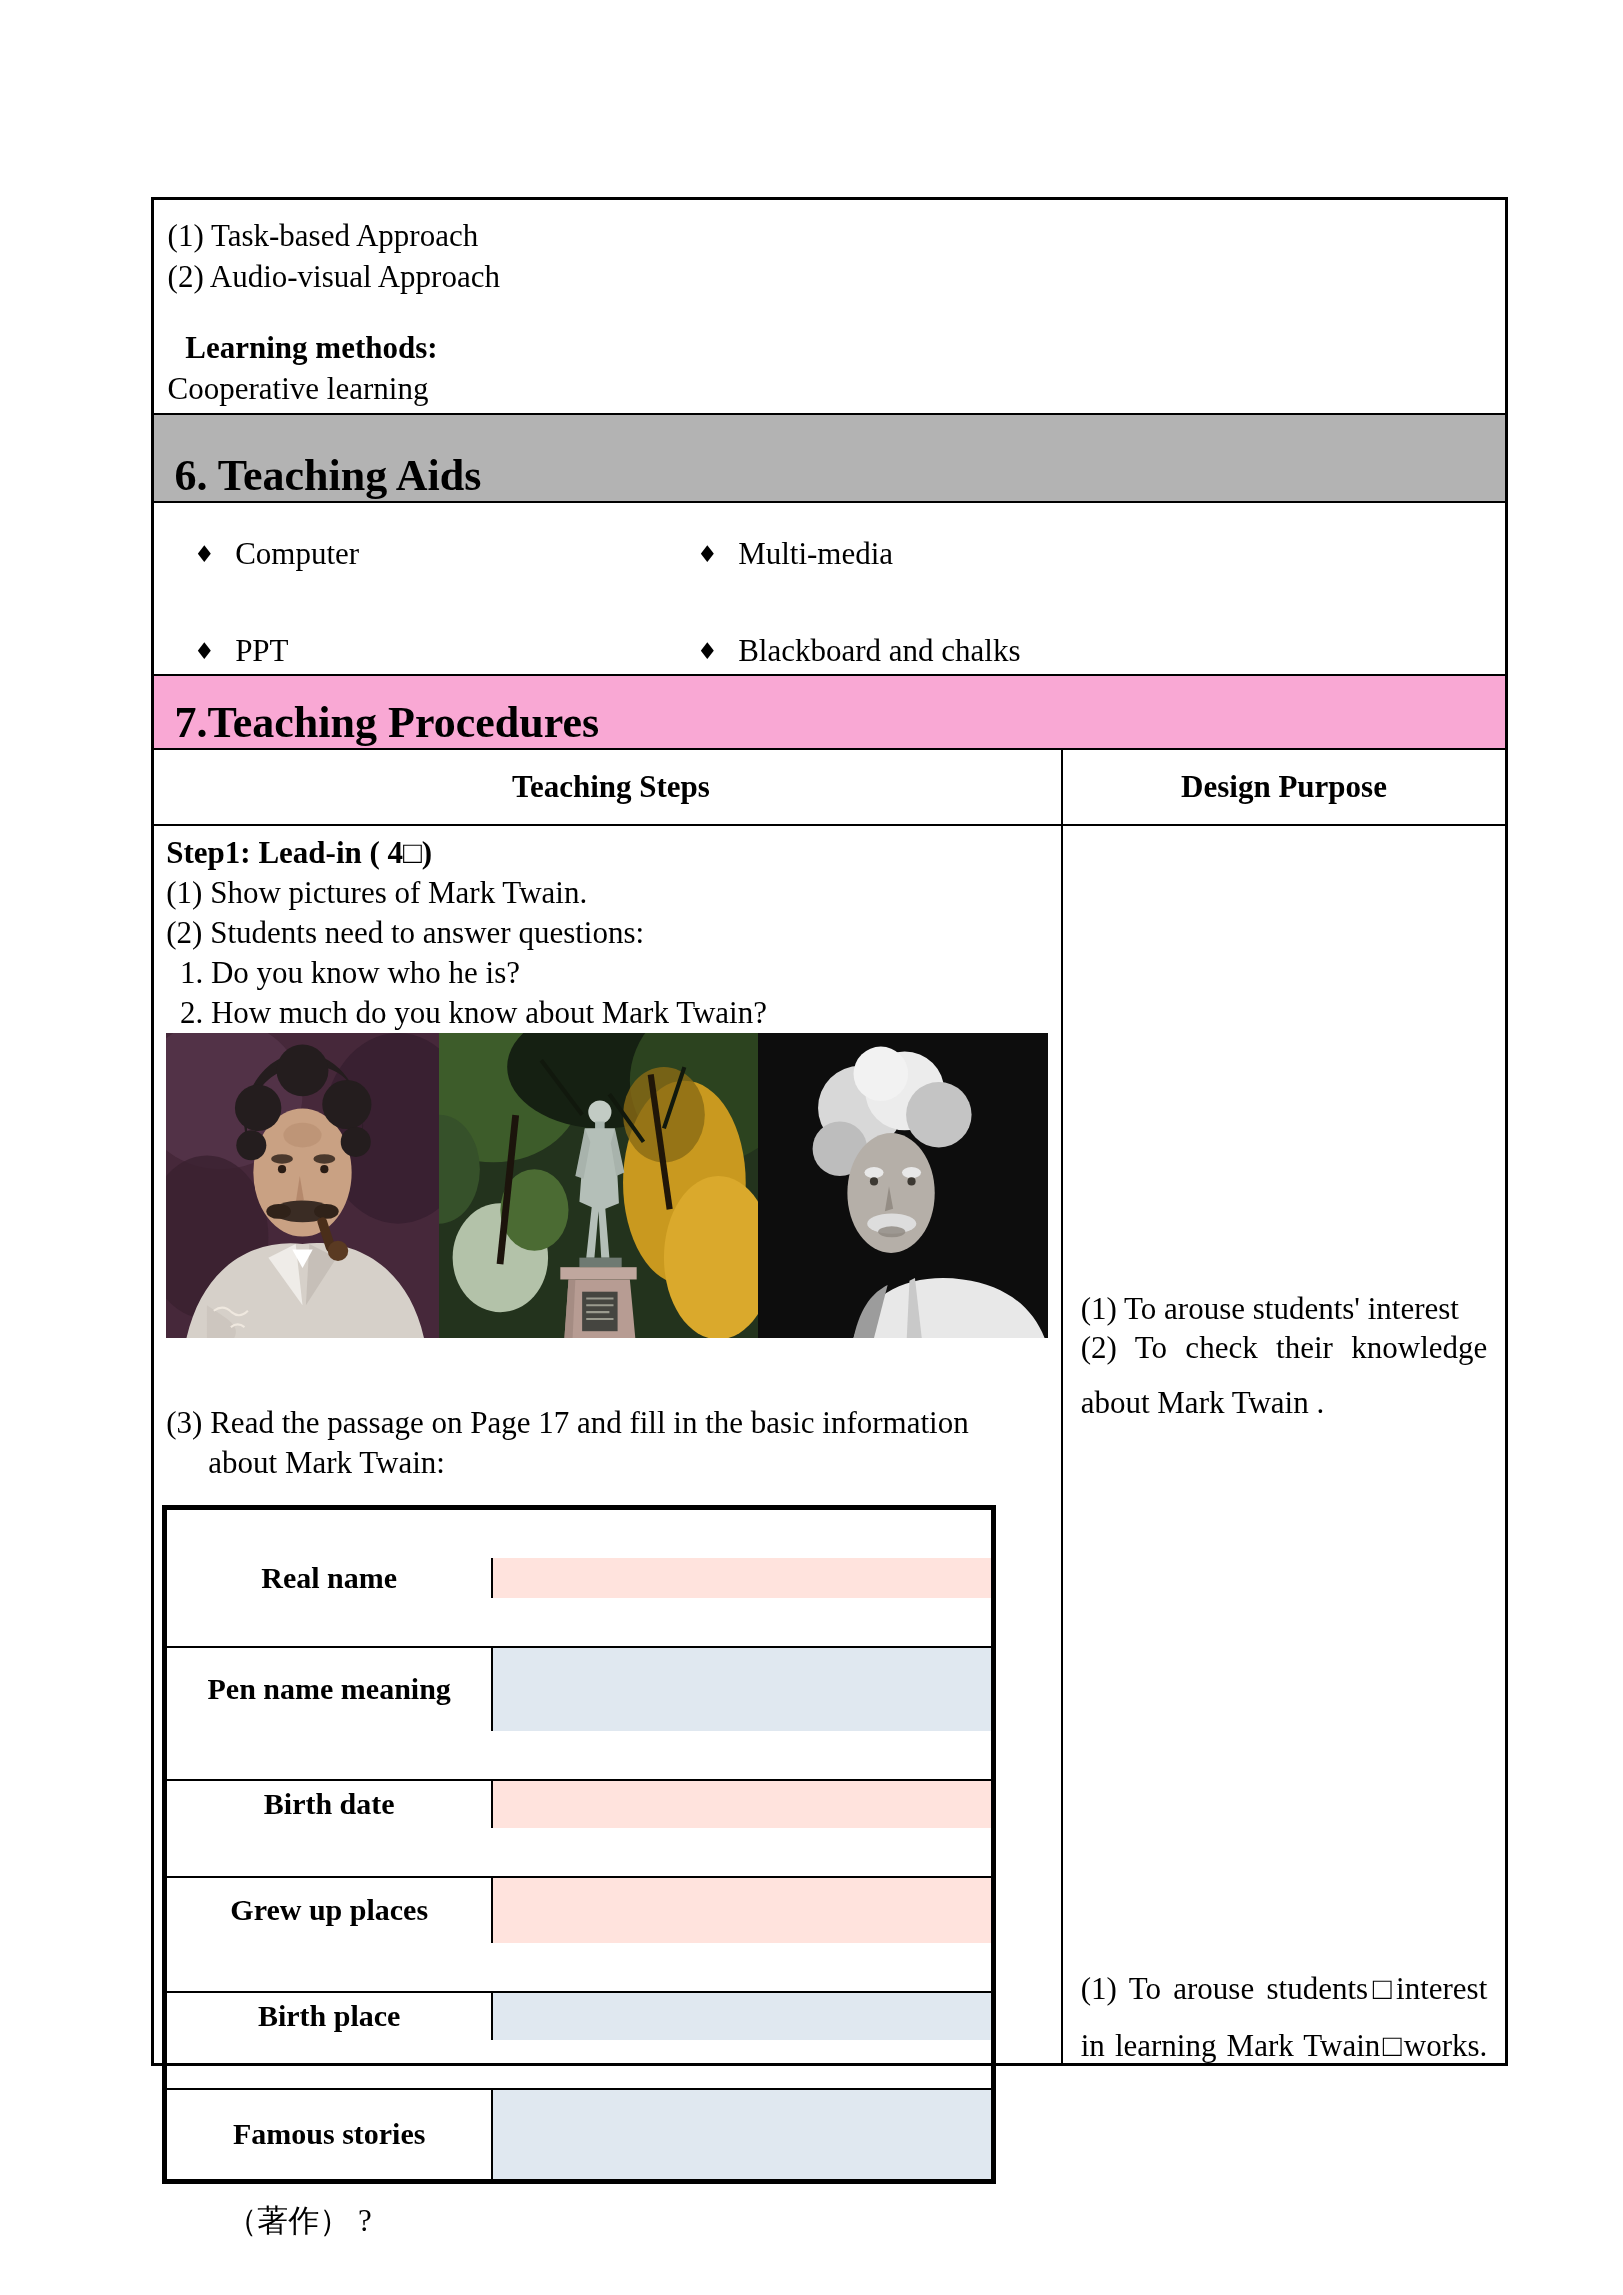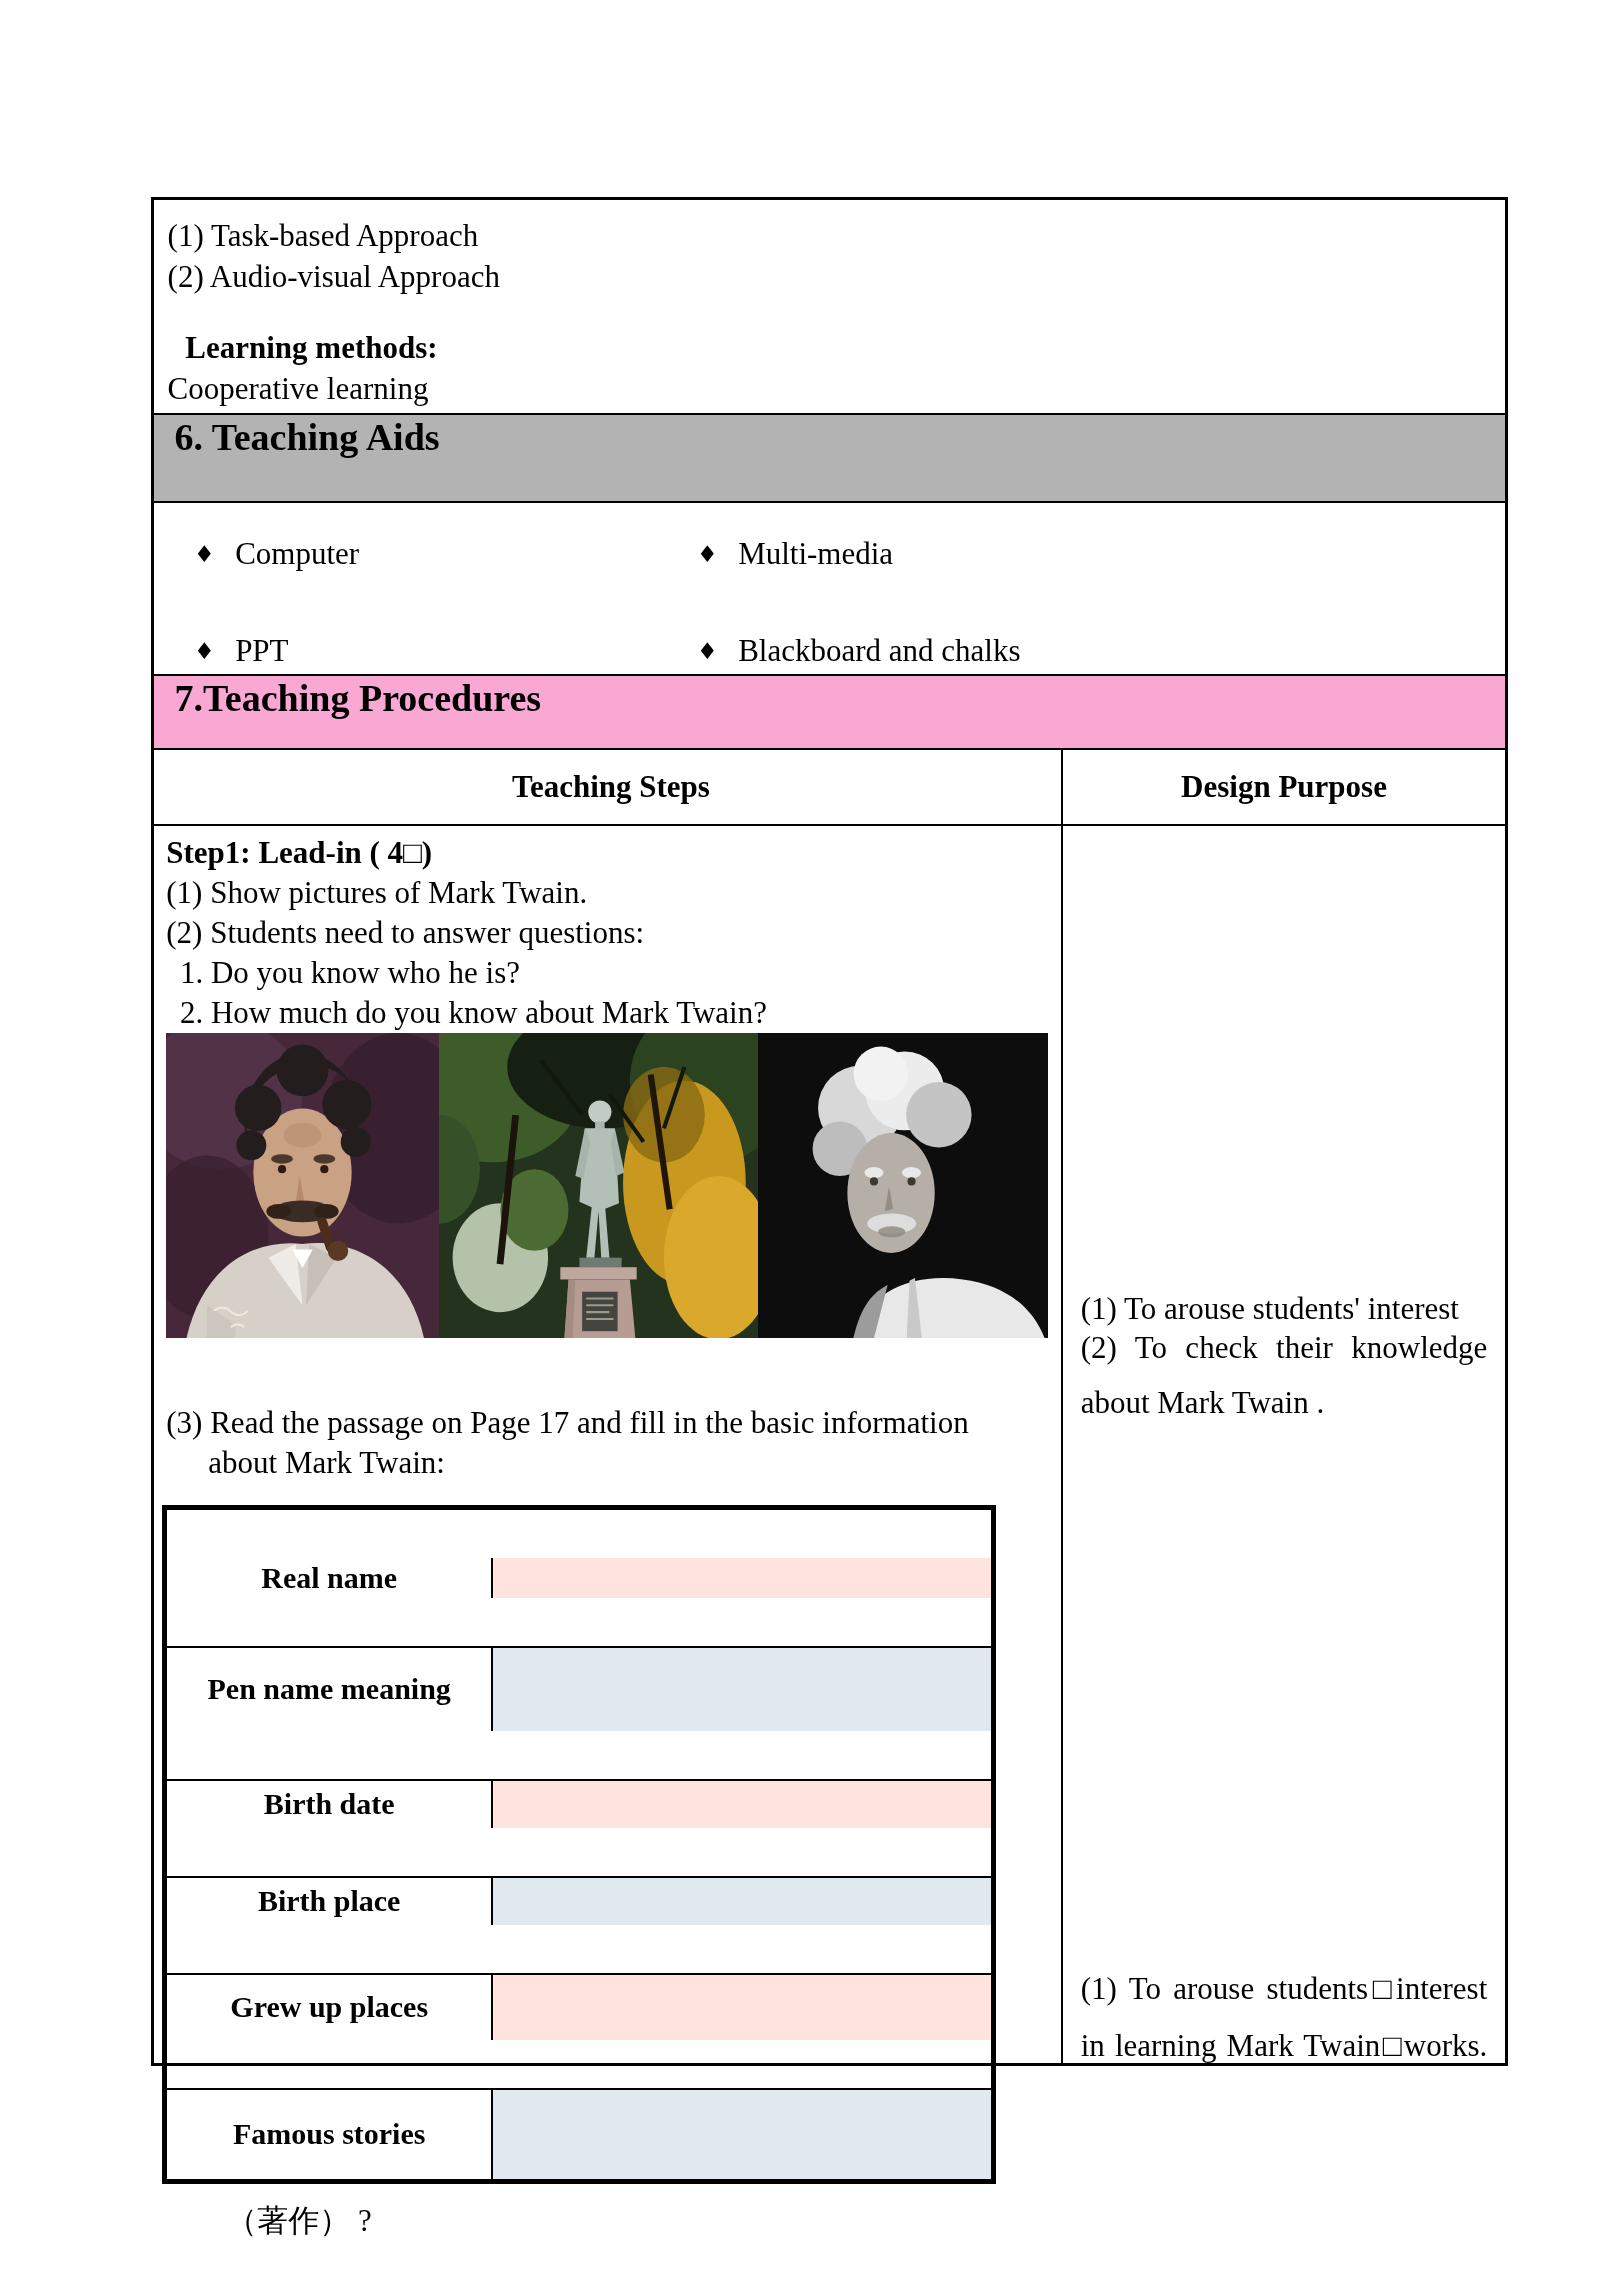--- a/index.html
+++ b/index.html
@@ -14,21 +14,21 @@
     position:absolute;left:151px;top:197px;width:1357px;
     border:3.4px solid #000;box-sizing:border-box;background:#fff;
   }
   .row{box-sizing:border-box;width:100%;}
   .row + .row{border-top:2.7px solid #000;}
   
   .methods-cell{height:213px;padding:15px 13.6px 0 13.6px;font-size:31px;line-height:41px;}
   .methods-spacer{height:30px;}
   .methods-label{font-weight:bold;padding-left:17.7px;}
   
-  .band{display:flex;align-items:flex-start;padding-left:20.5px;font-weight:bold;font-size:38px;}
+  .band{display:flex;align-items:flex-end;padding-left:20.5px;font-weight:bold;font-size:44px;}
   .band6{height:88px;background:#b3b3b3;}
   .band7{height:74px;background:#f9a8d4;}
   
   .aids-cell{height:173px;padding:27px 0 0 40px;display:grid;grid-template-columns:503px 1fr;row-gap:50px;}
   .aid-item{display:flex;align-items:center;font-size:31px;line-height:34px;}
   .aid-bullet{font-family:"DejaVu Sans",sans-serif;font-size:23px;margin-right:20.5px;}
   
   .header-row{height:76px;display:flex;}
   .header-cell{display:flex;align-items:center;justify-content:center;font-weight:bold;font-size:31px;box-sizing:border-box;}
   .header-left{width:907px;padding-left:7px;}
@@ -214,26 +214,26 @@
           </div>
           <div class="info-row">
             <div class="info-label h122">Pen name meaning</div>
             <div class="info-value tone-blue h122"></div>
           </div>
           <div class="info-row">
             <div class="info-label h92">Birth date</div>
             <div class="info-value tone-pink h92"></div>
           </div>
           <div class="info-row">
+            <div class="info-label h96">Grew up places</div>
+            <div class="info-value tone-pink h96"></div>
+          </div>
+          <div class="info-row">
             <div class="info-label h92">Birth place</div>
             <div class="info-value tone-blue h92"></div>
-          </div>
-          <div class="info-row">
-            <div class="info-label h96">Grew up places</div>
-            <div class="info-value tone-pink h96"></div>
           </div>
           <div class="info-row">
             <div class="info-label h130">Famous stories</div>
             <div class="info-value tone-blue h130"></div>
           </div>
         </div>
 
         <div class="q4-par">
           <div class="q4-indent">（著作）  ?</div>
         </div>

